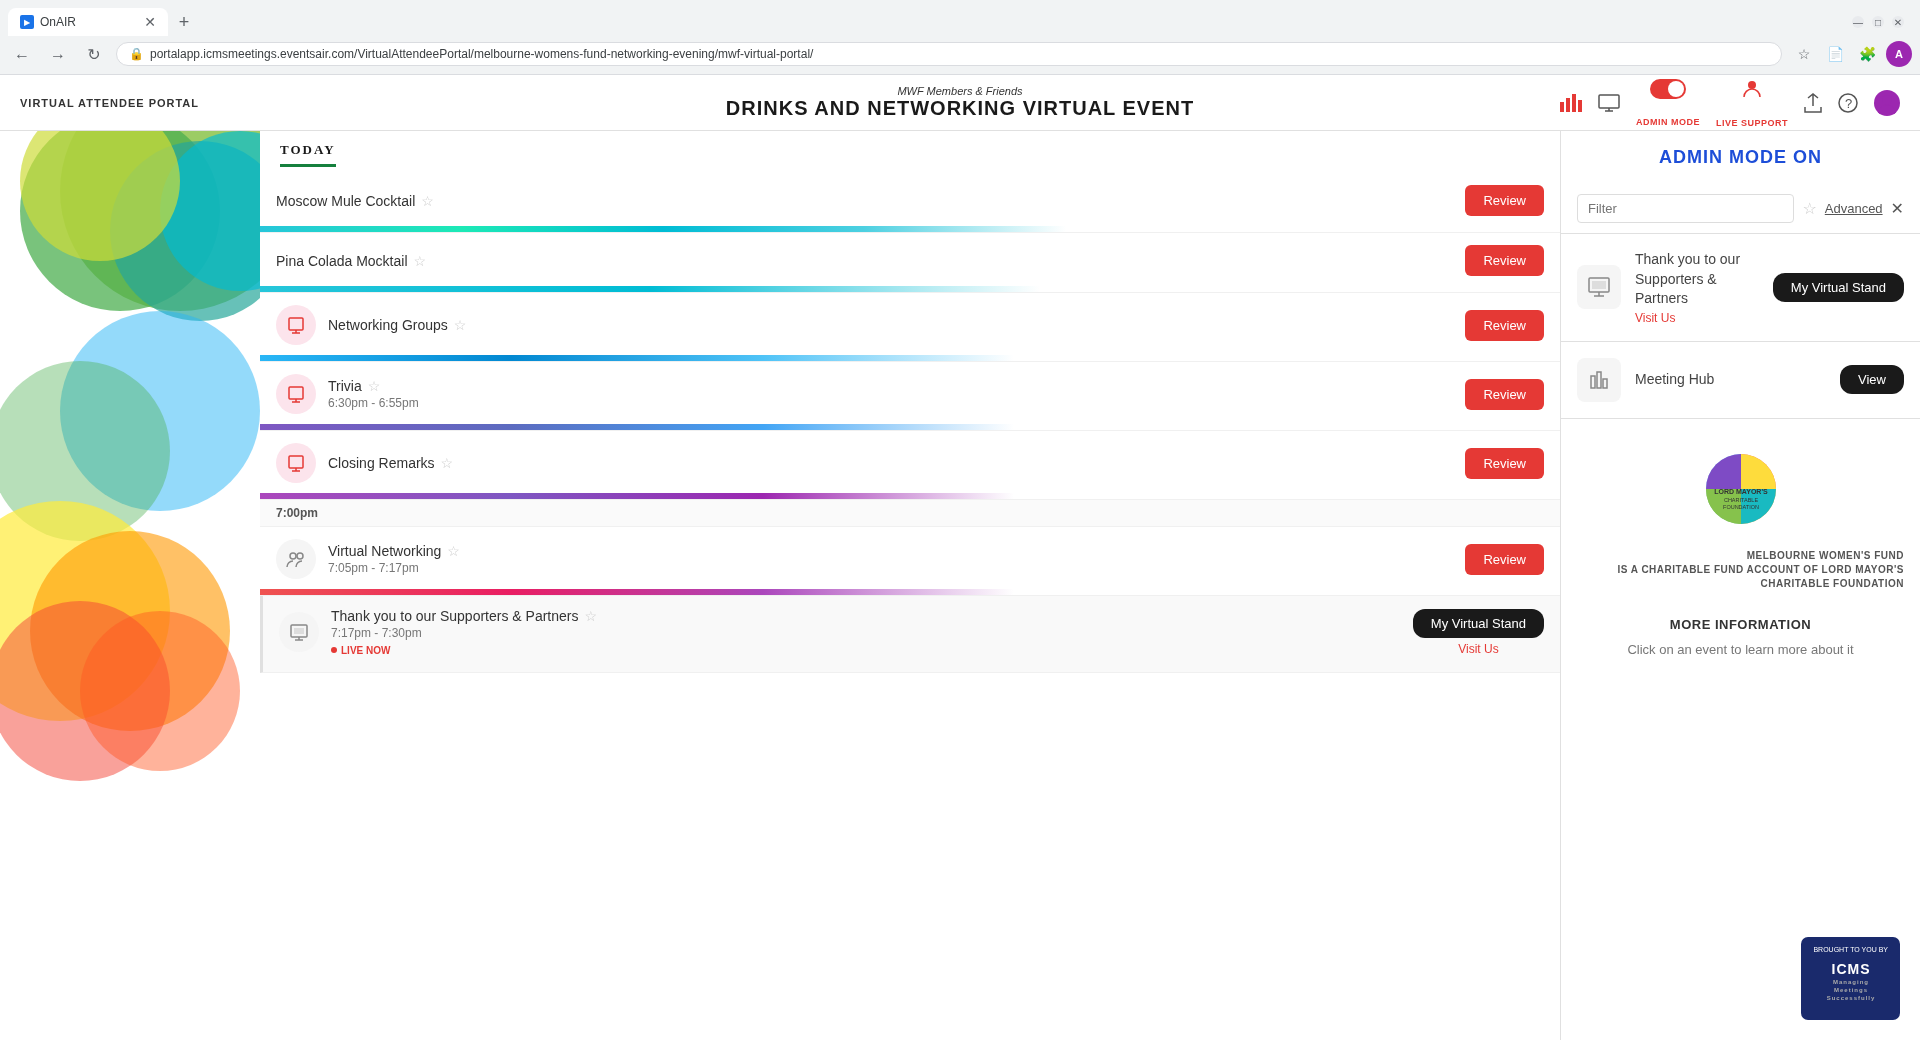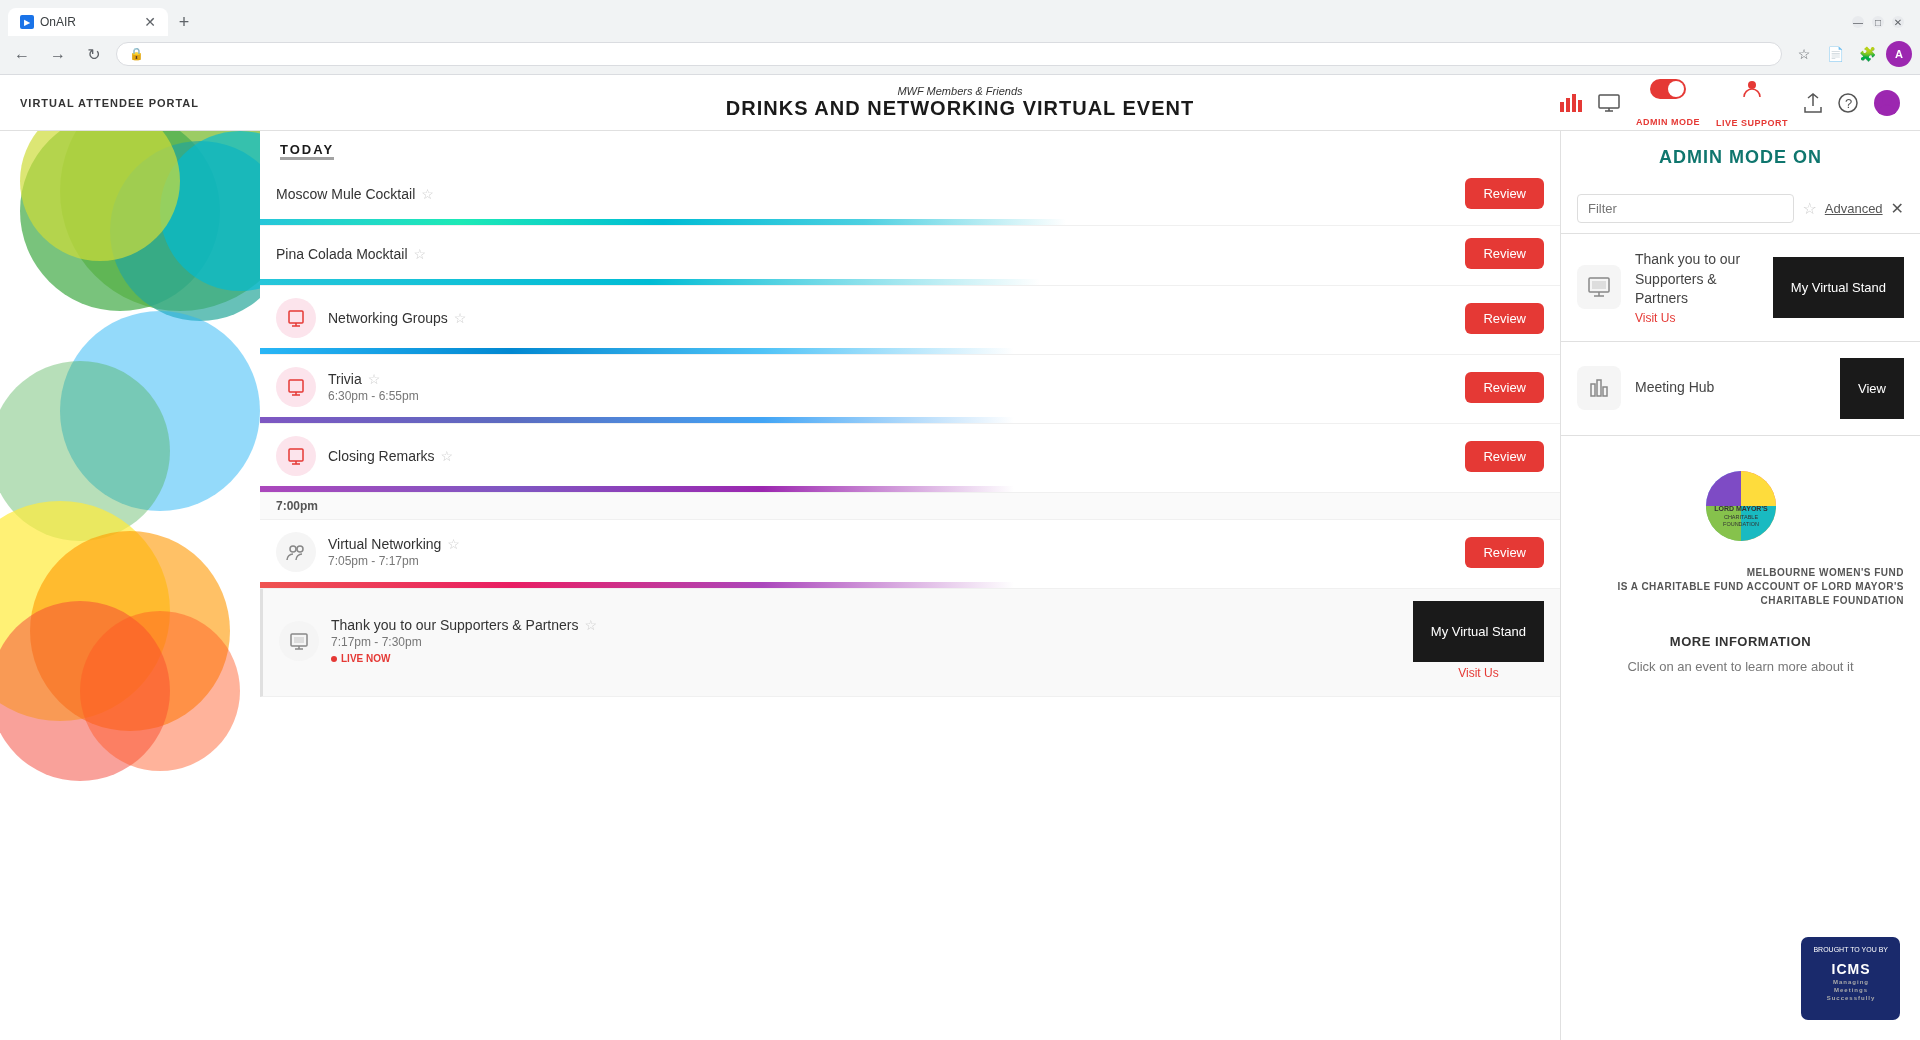--- a/index.html
+++ b/index.html
@@ -50,30 +50,30 @@
     .schedule-panel { flex: 1; overflow-y: auto; padding: 0 0 20px; background: #fff; position: relative; }
 
     .schedule-item { display: flex; align-items: center; padding: 12px 16px; border-bottom: 1px solid #f0f0f0; gap: 12px; position: relative; }
     .schedule-item.highlighted { background: #fff8f8; }
     .schedule-item .item-icon { width: 40px; height: 40px; border-radius: 50%; background: #fce4ec; display: flex; align-items: center; justify-content: center; flex-shrink: 0; }
     .schedule-item .item-icon svg { width: 20px; height: 20px; }
     .item-info { flex: 1; }
     .item-name { font-size: 14px; color: #333; font-weight: 400; display: flex; align-items: center; gap: 6px; }
     .item-time { font-size: 12px; color: #777; margin-top: 2px; }
     .review-btn { background: #e53935; color: white; border: none; padding: 8px 18px; border-radius: 6px; font-size: 13px; font-weight: 500; cursor: pointer; flex-shrink: 0; }
-    .black-btn { background: #1a1a1a; color: white; border: none; padding: 23px 18px; border-radius: 0; font-size: 13px; font-weight: 500; cursor: pointer; flex-shrink: 0; }
+    .black-btn { background: #1a1a1a; color: white; border: none; padding: 7px 18px; border-radius: 12px; font-size: 13px; font-weight: 500; cursor: pointer; flex-shrink: 0; }
     .star-icon { color: #ccc; font-size: 14px; cursor: pointer; }
     .live-badge { display: inline-flex; align-items: center; gap: 4px; background: transparent; color: #e53935; font-size: 10px; font-weight: 700; margin-top: 3px; text-transform: uppercase; }
     .live-dot { width: 6px; height: 6px; border-radius: 50%; background: #e53935; }
     .time-marker { padding: 6px 16px; font-size: 12px; color: #555; font-weight: 600; background: #fafafa; border-bottom: 1px solid #f0f0f0; }
 
     
     .right-sidebar { width: 360px; border-left: 1px solid #e0e0e0; padding: 0; overflow-y: auto; flex-shrink: 0; }
     .admin-mode-banner { background: #fff; padding: 16px 20px; text-align: center; }
-    .admin-mode-text { color: #0f766e; font-size: 18px; font-weight: 700; letter-spacing: 1px; }
+    .admin-mode-text { color: #1d4ed8; font-size: 18px; font-weight: 700; letter-spacing: 1px; }
 
     .filter-bar { padding: 10px 16px; display: flex; align-items: center; gap: 8px; border-bottom: 1px solid #e0e0e0; }
     .filter-input { flex: 1; border: 1px solid #ddd; border-radius: 4px; padding: 6px 10px; font-size: 13px; color: #999; outline: none; }
     .filter-star { color: #ccc; font-size: 16px; cursor: pointer; }
     .filter-advanced { color: #555; font-size: 13px; text-decoration: underline; cursor: pointer; }
     .filter-clear { color: #555; font-size: 16px; cursor: pointer; }
 
     .sidebar-item { display: flex; align-items: center; padding: 16px; border-bottom: 1px solid #e0e0e0; gap: 14px; }
     .sidebar-item-icon { width: 44px; height: 44px; border-radius: 8px; background: #f5f5f5; display: flex; align-items: center; justify-content: center; flex-shrink: 0; }
     .sidebar-item-info { flex: 1; }
@@ -109,20 +109,21 @@
       <div class="win-btn win-maximize">□</div>
       <div class="win-btn win-close">✕</div>
     </div>
   </div>
   <div class="address-bar-row">
     <div class="nav-btn">←</div>
     <div class="nav-btn">→</div>
     <div class="nav-btn">↻</div>
     <div class="address-bar">
       <span class="lock-icon">🔒</span>
+      <span class="address-text">portalapp.icmsmeetings.eventsair.com/VirtualAttendeePortal/melbourne-womens-fund-networking-evening/mwf-virtual-portal/</span>
     </div>
     <div class="toolbar-icons">
       <div class="toolbar-icon">☆</div>
       <div class="toolbar-icon">📄</div>
       <div class="toolbar-icon">🧩</div>
       <div class="profile-avatar">A</div>
     </div>
   </div>
 </div>
 
@@ -195,21 +196,21 @@
 
       <circle cx="60" cy="480" r="110" fill="#ffeb3b" opacity="0.7"></circle>
       <circle cx="130" cy="500" r="100" fill="#ff9800" opacity="0.6"></circle>
       <circle cx="80" cy="560" r="90" fill="#f44336" opacity="0.5"></circle>
       <circle cx="160" cy="560" r="80" fill="#ff5722" opacity="0.45"></circle>
     </svg>
   </div>
 
   <div class="schedule-panel">
     <div style="padding: 10px 20px 6px; margin-bottom: 0;">
-      <div style="display:inline-block; border-bottom: 3px solid #a3a3a3; padding-bottom: 0;">
+      <div style="display:inline-block; border-bottom: 3px solid #15803d; padding-bottom: 6px; font-family: Liberation Serif, serif;">
         <span style="font-size:13px; font-weight:700; letter-spacing:2px; color:#1a1a1a;">TODAY</span>
       </div>
     </div>
 
     <div class="schedule-item" style="position:relative; padding-bottom: 16px;">
       <div class="item-info">
         <div class="item-name">
           <span>Moscow Mule Cocktail</span>
           <span class="star-icon">☆</span>
         </div>

